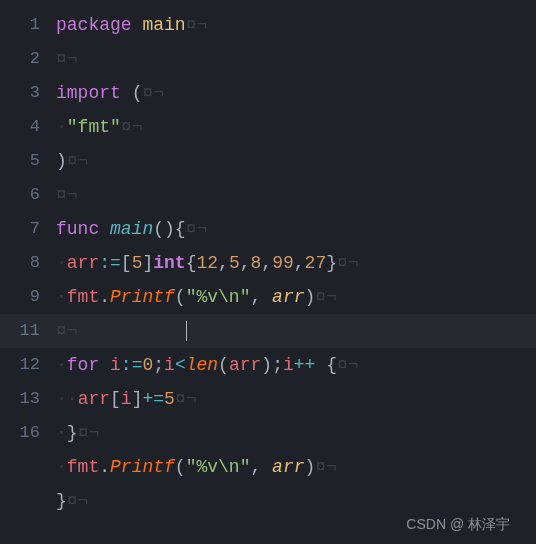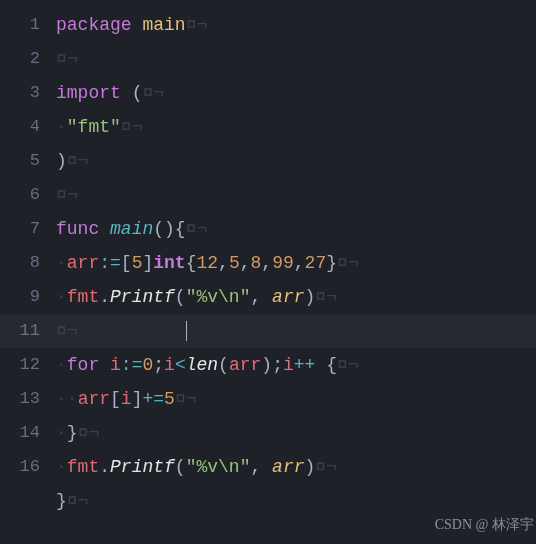--- a/index.html
+++ b/index.html
@@ -45,42 +45,42 @@
     }
     .code-line {
       white-space: pre;
       position: relative;
       height: 34px;
     }
     .tok-kw { color: #c678dd; }
     .tok-pkg { color: #e5c07b; }
     .tok-punc { color: #abb2bf; }
     .tok-str { color: #98c379; }
-    .tok-func { color: #e5e5e5; font-style: italic; }
+    .tok-func { color: #f97316; font-style: italic; }
     .tok-main { color: #56b6c2; font-style: italic; }
     .tok-type { color: #c678dd; font-weight: bold; }
     .tok-var { color: #e06c75; }
     .tok-num { color: #d19a66; }
     .tok-op { color: #56b6c2; }
     .tok-plain { color: #abb2bf; }
     .tok-param { color: #e5c07b; font-style: italic; }
     .ws { color: #3b4048; }
     .caret {
       position: absolute;
       width: 1px;
       height: 20px;
       border-left: 1px solid #abb2bf;
       pointer-events: none;
     }
     .watermark {
       position: absolute;
       bottom: 10px;
-      right: 2px;
+      right: 26px;
       color: rgba(230,230,230,0.55);
-      font-family: Liberation Serif, serif;
+      font-family: Liberation Sans, sans-serif;
       font-size: 14px;
       pointer-events: none;
     }
   </style>
 </head>
 <body>
 
 <div class="editor">
   <div class="gutter">
       <span class="ln">1</span>
@@ -88,21 +88,20 @@
       <span class="ln">3</span>
       <span class="ln">4</span>
       <span class="ln">5</span>
       <span class="ln">6</span>
       <span class="ln">7</span>
       <span class="ln">8</span>
       <span class="ln">9</span>
       <span class="ln">11</span>
       <span class="ln">12</span>
       <span class="ln">13</span>
-      <span class="ln">14</span>
       <span class="ln">16</span>
     </div>
   <div class="code-area">
     <div class="line-hl"></div>
     <span class="caret" style="top: calc(8px + 34px*9 + 7px); left: 130px;"></span>
   <div class="code-line"><span class="tok-kw">package</span><span class="tok-plain"> </span><span class="tok-pkg">main</span><span class="ws">¤¬</span></div>
       <div class="code-line"><span class="ws">¤¬</span></div>
       <div class="code-line"><span class="tok-kw">import</span><span class="tok-plain"> </span><span class="tok-punc">(</span><span class="ws">¤¬</span></div>
       <div class="code-line"><span class="ws">·</span><span class="tok-str">"fmt"</span><span class="ws">¤¬</span></div>
       <div class="code-line"><span class="tok-punc">)</span><span class="ws">¤¬</span></div>

